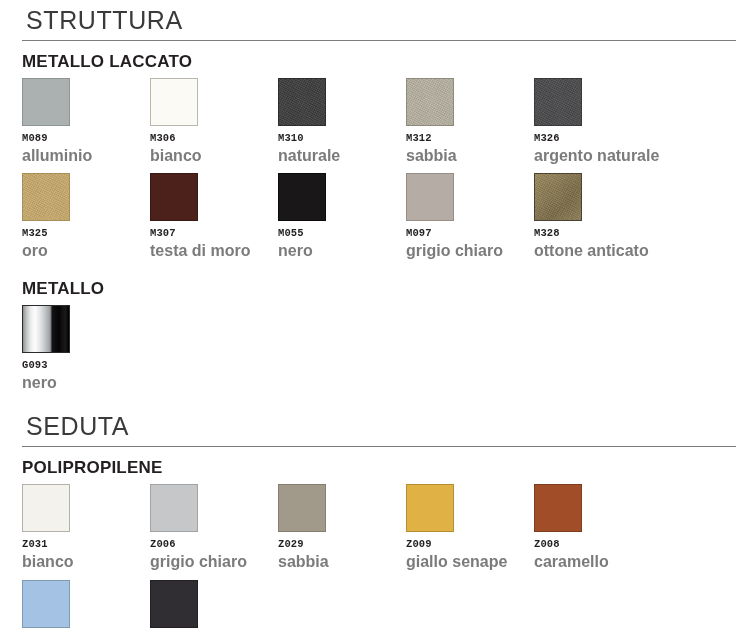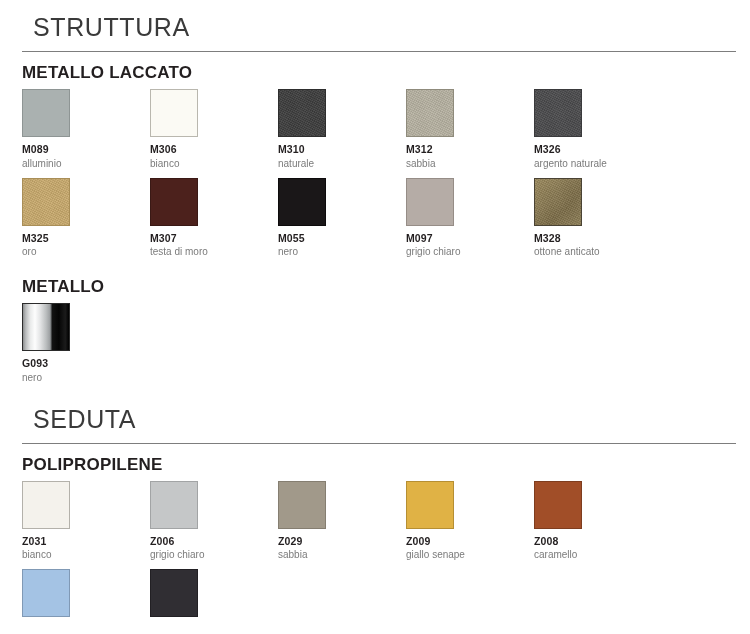--- a/index.html
+++ b/index.html
@@ -21,21 +21,21 @@
     width: 750px;
   }
   
   .section-title {
     font-size: 25px;
     font-weight: 400;
     letter-spacing: 0.6px;
     color: #3a3a3a;
     line-height: 1;
     padding-top: 4px;
-    margin: 11px;
+    margin: 4px;
   }
   .section-rule {
     border: 0;
     border-top: 1px solid #7d7d7d;
     margin: 7px 0 0 0;
     width: 100%;
   }
   .subsection-title {
     font-size: 17px;
     font-weight: bold;
@@ -67,24 +67,25 @@
     position: absolute;
     inset: 0;
   }
   .swatch-code {
     font-size: 10.5px;
     font-weight: bold;
     color: #231f20;
     margin-top: 7px;
     line-height: 1.1;
     letter-spacing: 0.1px;
+    font-family: Liberation Mono, monospace;
   }
   .swatch-desc {
-    font-size: 10px;
-    font-weight: 400;
+    font-size: 16px;
+    font-weight: 700;
     color: #7b7b7b;
     margin-top: 2px;
     line-height: 1.1;
   }
   .section-block + .section-block { margin-top: 10px; }
 </style>
 </head>
 <body>
 
 <div class="page">

